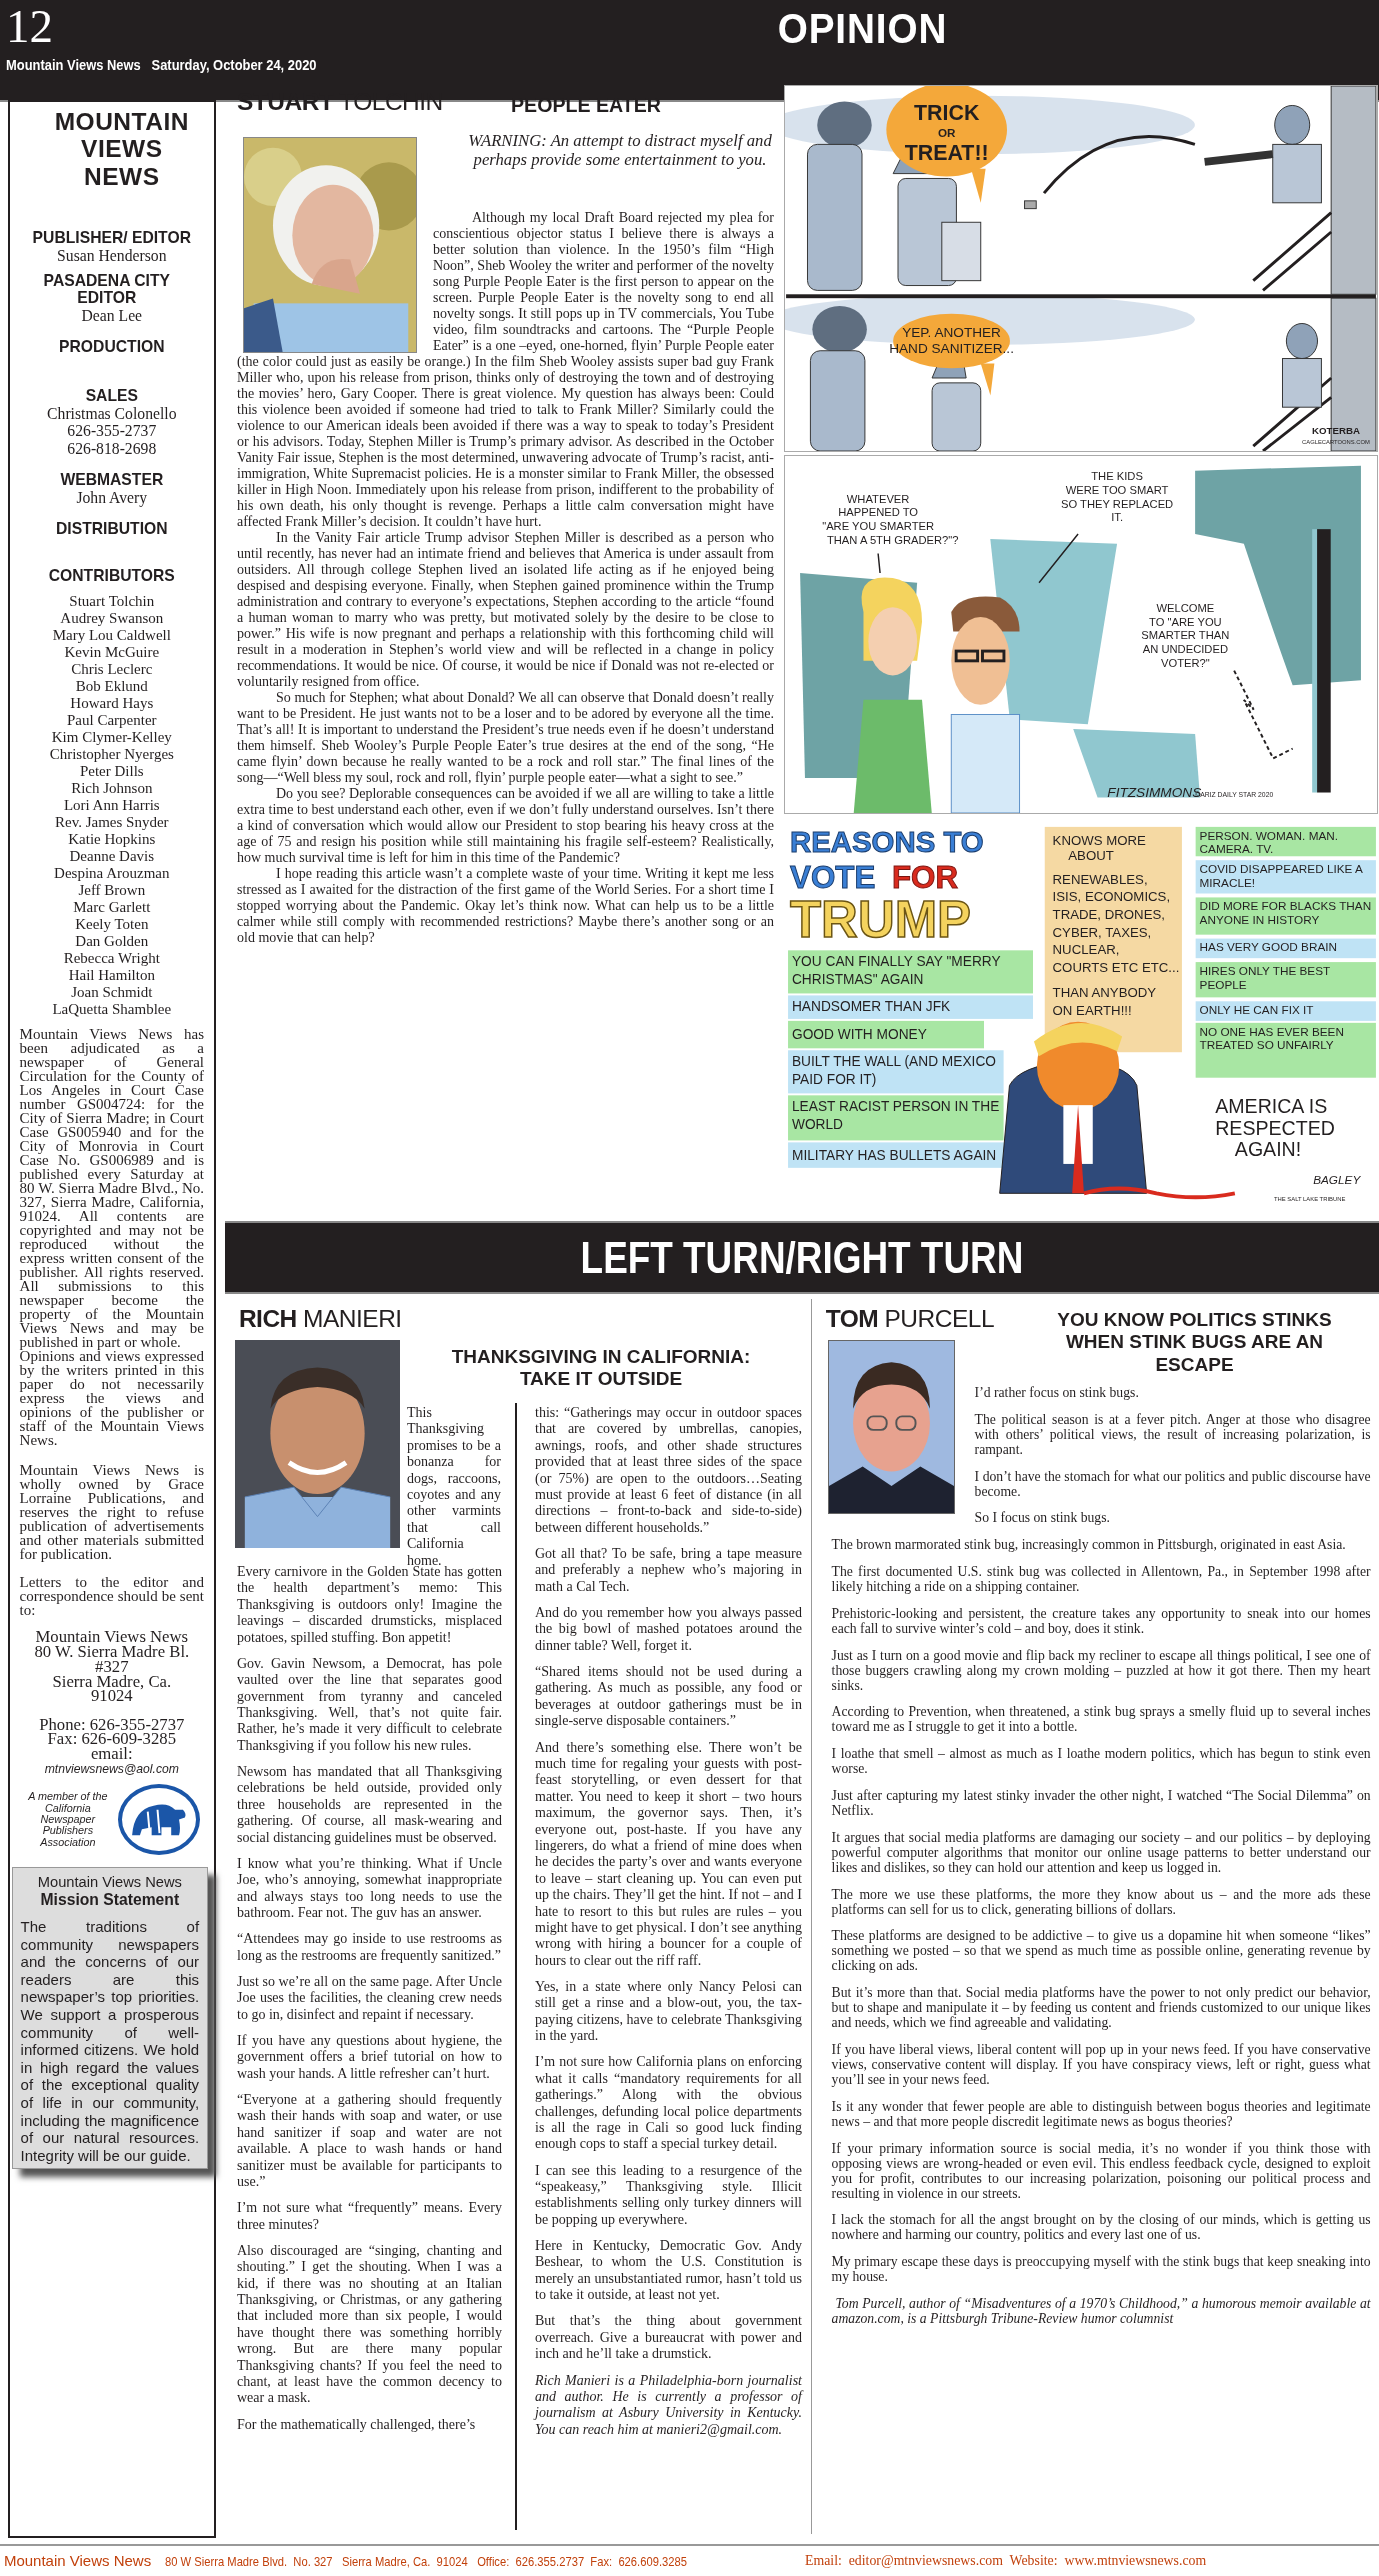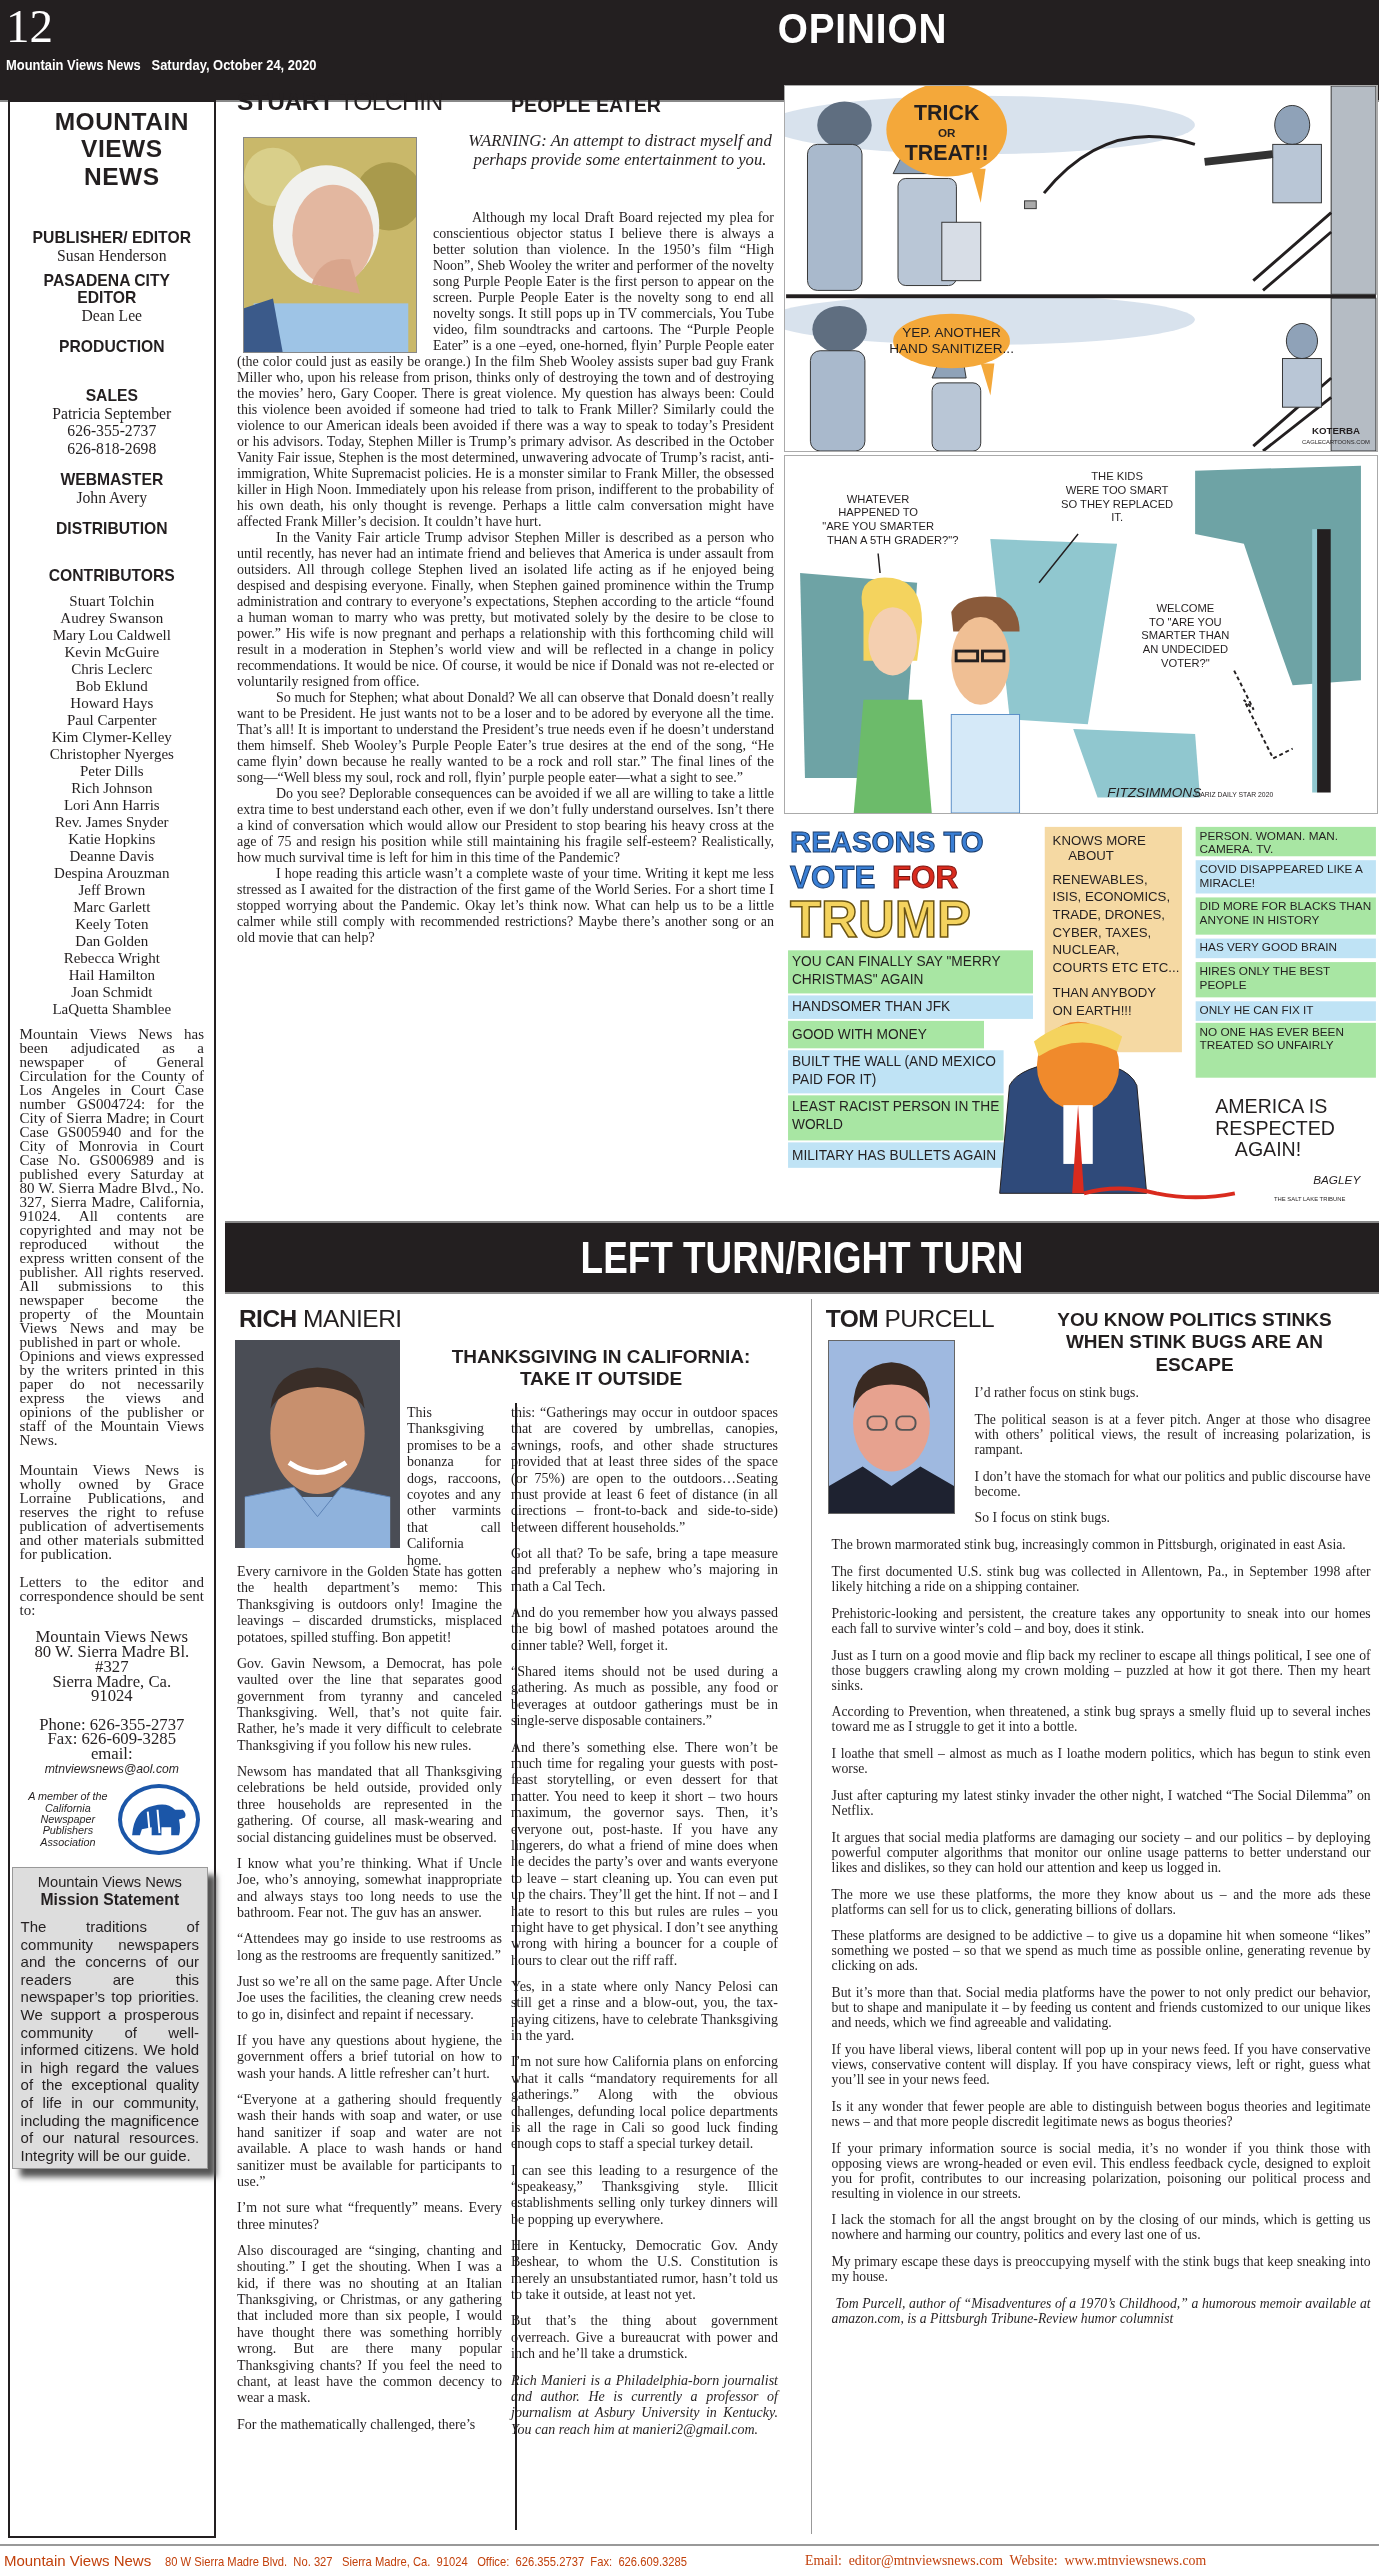--- a/index.html
+++ b/index.html
@@ -62,21 +62,21 @@
   
   .manieri { position: absolute; left: 235px; top: 1299px; width: 559px; height: 1235px; }
   .manieri .byline { position: absolute; left: 3.9px; top: 5.9px; }
   .man-photo { left: 0; top: 41px; width: 165px; height: 208px; }
   .manieri .headline { position: absolute; left: 180px; top: 47px; width: 372px; font-size: 19px; line-height: 21.6px; }
   .mcol { position: absolute; font-size: 14px; line-height: 16.4px; text-align: justify; }
   .mcol p { margin-bottom: 9.8px; }
   .mcol-a { left: 0; top: 0; width: 245px; }
   .mcol-a .lead { position: absolute; left: 172px; top: 106px; width: 94px; }
   .mcol-a .rest { position: absolute; left: 2px; top: 265px; width: 265px; }
-  .mcol-b { left: 276px; top: 106px; width: 267px; }
+  .mcol-b { left: 300px; top: 106px; width: 267px; }
   .mdiv { position: absolute; left: 280px; top: 104px; width: 1.5px; height: 1127px; background: #231f20; }
   .mcol-b .bio { font-style: italic; }
 
   
   .purcell { position: absolute; left: 811px; top: 1299px; width: 568px; height: 1235px; border-left: 1.5px solid #999; }
   .purcell .byline { position: absolute; left: 13.7px; top: 5.9px; }
   .pur-photo { left: 15.7px; top: 41px; width: 127px; height: 174px; border: 1px solid #666; }
   .purcell .headline { position: absolute; left: 216px; top: 9.8px; width: 333px; font-size: 19px; line-height: 22.5px; }
   .pur-body { position: absolute; left: 19.6px; top: 86px; width: 539px; font-size: 13.7px; line-height: 15px; text-align: justify; }
   .pur-body .float { float: left; width: 143px; height: 137px; }
@@ -105,21 +105,21 @@
     <div>NEWS</div>
   </div>
   <div style="height:31px"></div>
   <div class="sb-head">PUBLISHER/ EDITOR</div>
   <div class="sb-val">Susan Henderson</div>
   <div class="sb-head" style="width:147px;margin-left:23.5px">PASADENA CITY EDITOR</div>
   <div class="sb-val">Dean Lee</div>
   <div class="sb-head" style="margin-top:13.7px">PRODUCTION</div>
   <div class="sb-gap"></div>
   <div class="sb-head" style="margin-top:13.7px">SALES</div>
-  <div class="sb-val">Patricia September</div>
+  <div class="sb-val">Christmas Colonello</div>
   <div class="sb-val">626-355-2737</div>
   <div class="sb-val">626-818-2698</div>
   <div class="sb-head" style="margin-top:13.7px">WEBMASTER</div>
   <div class="sb-val">John Avery</div>
   <div class="sb-head" style="margin-top:13.7px">DISTRIBUTION</div>
   <div class="sb-gap"></div>
   <div class="sb-head" style="margin-top:11.8px">CONTRIBUTORS</div>
   <div class="contrib" id="contrib-list">
       <div>Stuart Tolchin</div>
       <div>Audrey Swanson</div>

